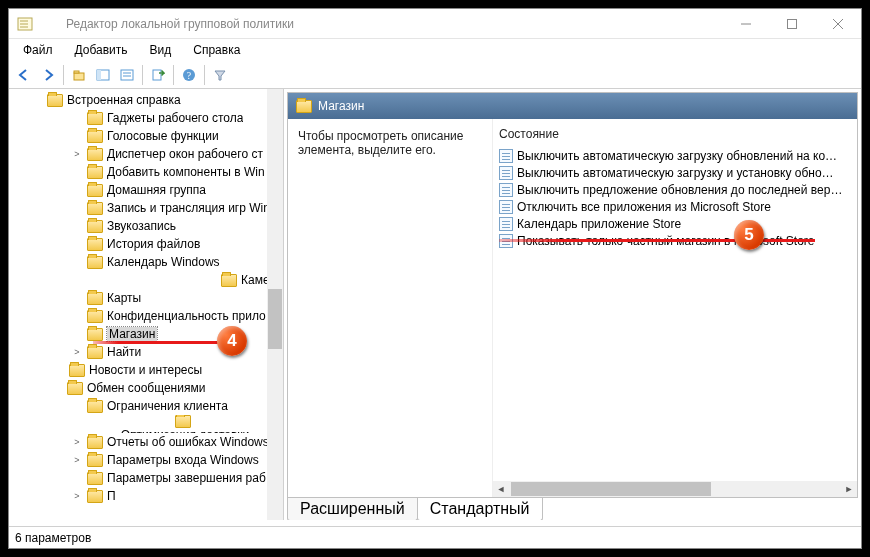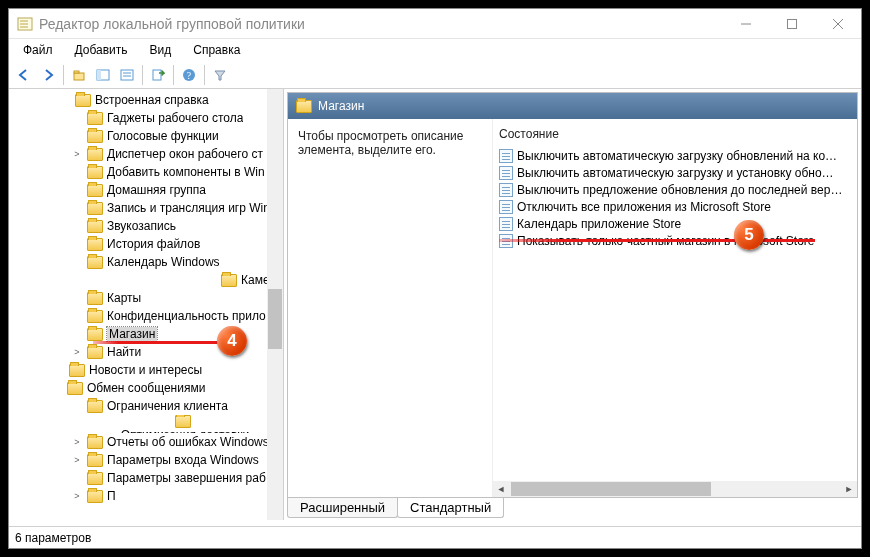--- a/index.html
+++ b/index.html
@@ -24,21 +24,21 @@
   
   .titlebar {
     height: 30px;
     display: flex;
     align-items: center;
     padding: 0 0 0 8px;
     color: #888;
     border-bottom: 1px solid #e5e5e5;
   }
   .titlebar .app-icon { width: 16px; height: 16px; margin-right: 6px; }
-  .titlebar .title { flex: 1; font-size: 14px; }
+  .titlebar .title { flex: 1; font-size: 12px; margin-left: 27px; }
   .winbtns { display: flex; height: 100%; }
   .winbtn { width: 46px; display: flex; align-items: center; justify-content: center; color: #555; }
   .winbtn svg { stroke: #888; }
   
   .menubar {
     height: 22px;
     display: flex;
     align-items: center;
     padding: 0 4px;
     gap: 2px;
@@ -220,21 +220,21 @@
     height: 22px;
     display: flex;
     align-items: flex-start;
     margin: 0 3px;
   }
   .tab {
     border: 1px solid #c0c0c0;
     border-top: none;
     background: #f7f7f7;
     padding: 2px 12px;
-    font-size: 13px;
+    font-size: 16px;
     margin-right: -1px;
     border-radius: 0 0 3px 3px;
   }
   .tab.active { background: #fff; }
 
   
   .status {
     height: 22px;
     border-top: 1px solid #d0d0d0;
     display: flex;
@@ -356,21 +356,21 @@
       <svg width="14" height="14">
           <path d="M2 3 L12 3 L8 8 L8 12 L6 12 L6 8 Z" fill="#d0d9e6" stroke="#7990ad"></path>
         </svg>
     </div>
   </div>
 
   <div class="main">
 
     <div class="tree">
       <div class="tree-inner" id="tree-inner">
-          <div class="tnode" style="padding-left: 66px;">
+          <div class="tnode" style="padding-left: 38px;">
             <span style="position: absolute; left: 62px; width: 12px; text-align: center; color: rgb(102, 102, 102); font-size: 9px;"></span>
             <span class="folder"></span>
             <span class="lbl">Встроенная справка</span>
           </div>
           <div class="tnode" style="padding-left: 78px;">
             <span style="position: absolute; left: 62px; width: 12px; text-align: center; color: rgb(102, 102, 102); font-size: 9px;"></span>
             <span class="folder"></span>
             <span class="lbl">Гаджеты рабочего стола</span>
           </div>
           <div class="tnode" style="padding-left: 78px;">

